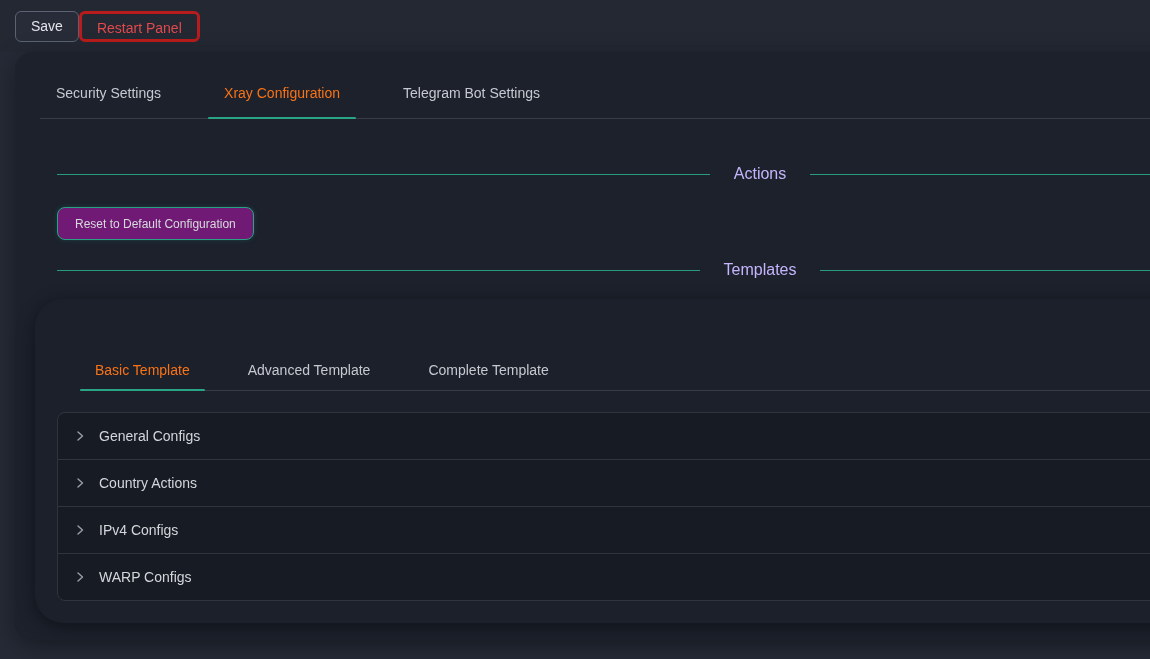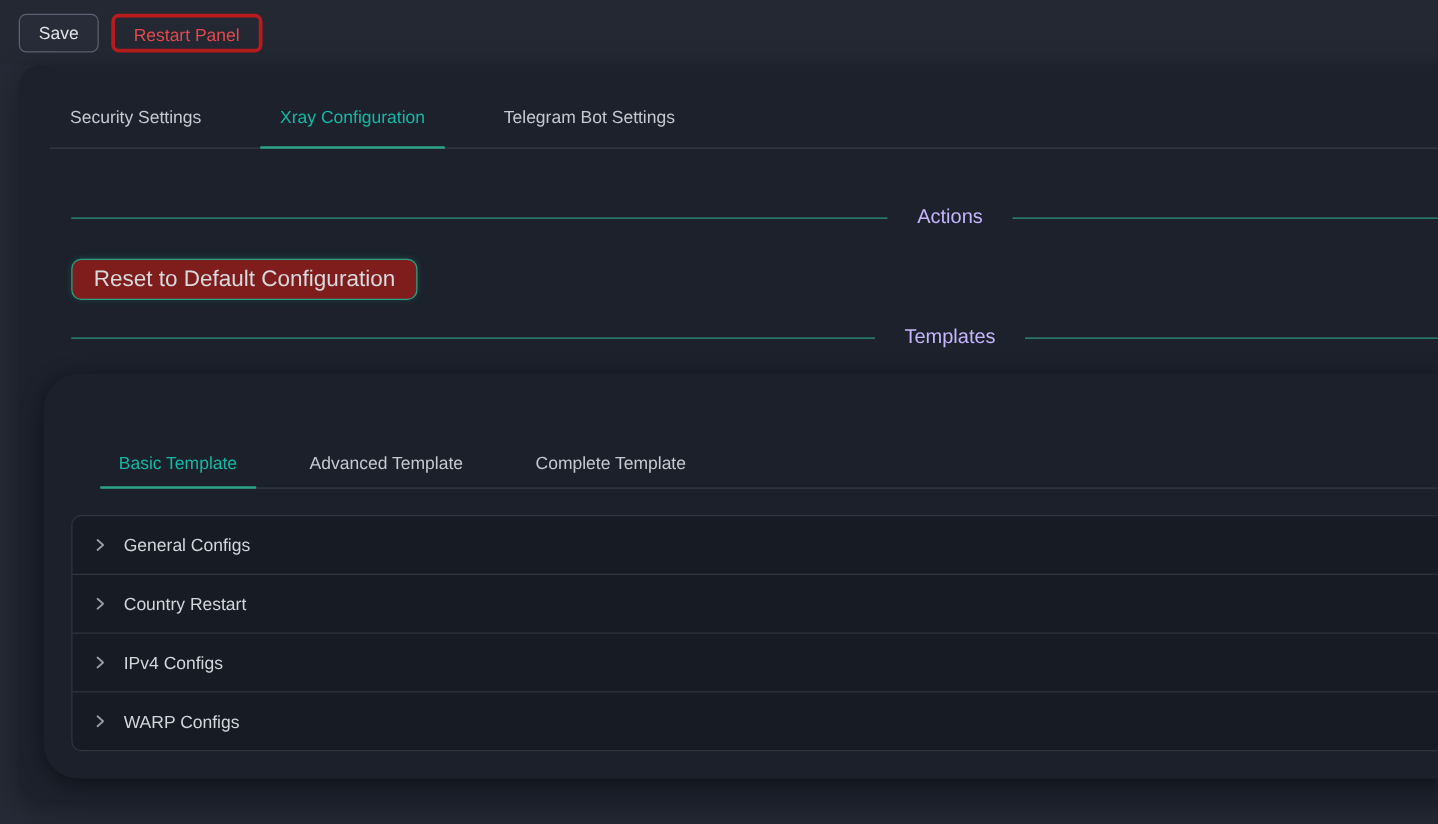--- a/index.html
+++ b/index.html
@@ -15,21 +15,20 @@
     overflow: hidden;
   }
 
   
   .topbar {
     position: absolute;
     top: 0; left: 0;
     width: 100%; height: 52px;
     display: flex;
     align-items: center;
-    gap: 10px;
     padding-left: 15px;
     box-sizing: border-box;
     background: #232833;
   }
   .btn {
     height: 31px;
     padding: 0 15px;
     border-radius: 6px;
     font-size: 14px;
     font-family: "Liberation Sans", sans-serif;
@@ -67,21 +66,21 @@
   .tabs-outer { margin: 12px 0 0 5px; gap: 31px; }
   .tab {
     position: relative;
     padding: 21px 16px 17px;
     font-size: 14px;
     line-height: 16px;
     color: #c6c9cf;
     cursor: pointer;
     white-space: nowrap;
   }
-  .tab.active { color: #14b8a6; }
+  .tab.active { color: #f97316; }
   .tab.active::after {
     content: "";
     position: absolute;
     left: 0; right: 0; bottom: -1px;
     height: 2px;
     background: #2ba385;
     border-radius: 2px;
   }
 
   
@@ -101,25 +100,25 @@
   }
   .divider-actions { margin-top: 45px; }
   .divider-templates { margin-top: 20px; }
 
   
   .btn-reset {
     display: inline-block;
     margin: 23px 0 0 22px;
     height: 33px;
     padding: 0 17px;
-    background: #7f1d1d;
+    background: #701a75;
     border: 1px solid #2aa183;
     border-radius: 8px;
     color: #d7dadd;
-    font-size: 18px;
+    font-size: 12px;
     font-family: "Liberation Sans", sans-serif;
     cursor: pointer;
     box-shadow: 0 0 5px rgba(42,161,131,0.25);
   }
 
   
   .inner-card {
     margin-top: 19px;
     width: 1450px;
     background: #1b202a;
@@ -212,21 +211,21 @@
           </span>
           <span>General Configs</span>
         </div>
 
         <div class="collapse-row">
           <span class="chev">
             <svg width="12" height="12" viewBox="0 0 12 12" fill="none">
               <polyline points="4,2 8.5,6 4,10" stroke="#9aa0a8" stroke-width="1.4" stroke-linecap="round" stroke-linejoin="round"></polyline>
             </svg>
           </span>
-          <span>Country Restart</span>
+          <span>Country Actions</span>
         </div>
 
         <div class="collapse-row">
           <span class="chev">
             <svg width="12" height="12" viewBox="0 0 12 12" fill="none">
               <polyline points="4,2 8.5,6 4,10" stroke="#9aa0a8" stroke-width="1.4" stroke-linecap="round" stroke-linejoin="round"></polyline>
             </svg>
           </span>
           <span>IPv4 Configs</span>
         </div>

